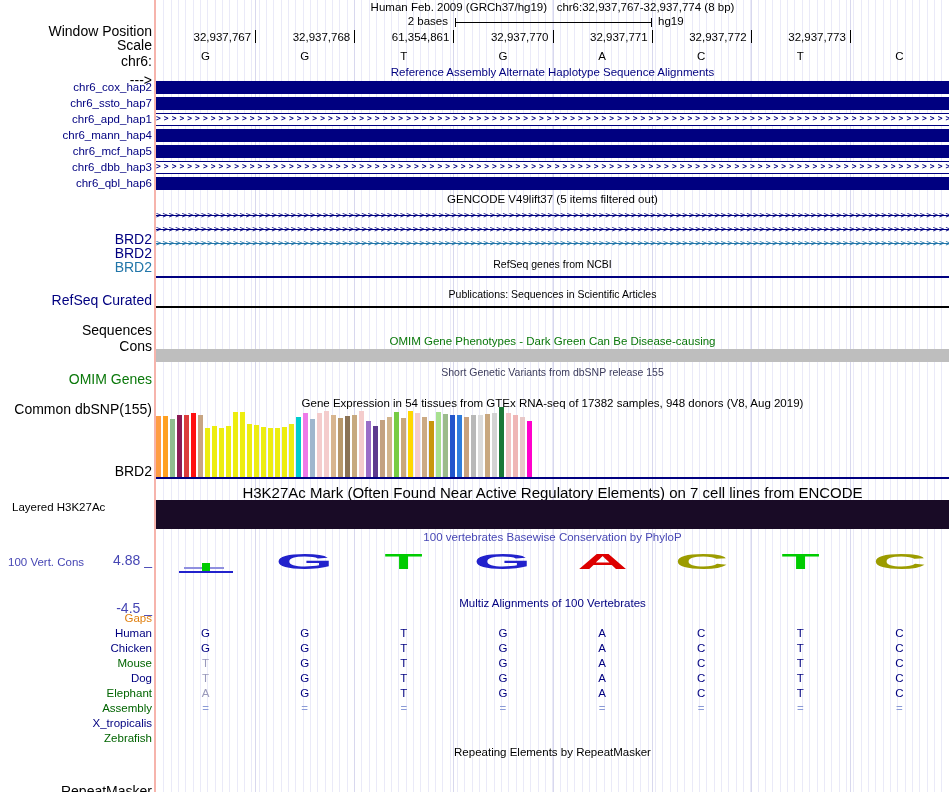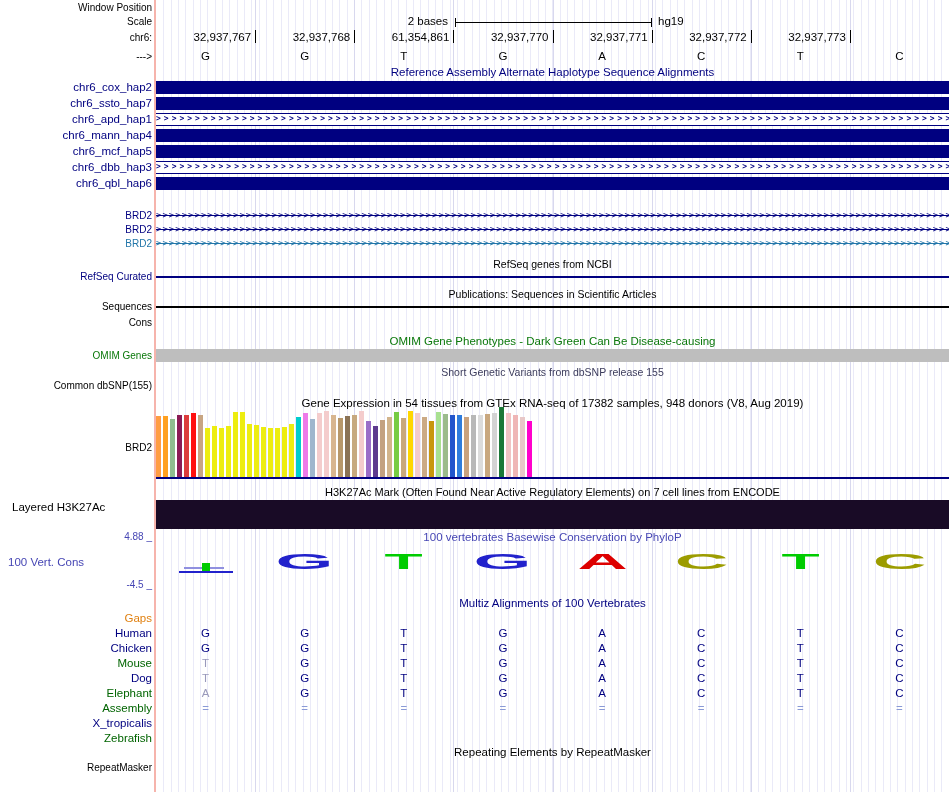--- a/index.html
+++ b/index.html
@@ -1,19 +1,19 @@
 <!DOCTYPE html>
 <html><head>
 <meta charset="utf-8">
 <style>
   html,body{margin:0;padding:0;background:#fff;}
   #browser{position:relative;width:950px;height:792px;background:#fff;overflow:hidden;
            font-family:"Liberation Sans",sans-serif;}
-  .lbl{position:absolute;left:0;width:152px;text-align:right;font-size:10px;color:#000;
-       white-space:nowrap;line-height:13px;}
+  .lbl{position:absolute;left:0;width:152px;text-align:right;font-size:14px;color:#000;
+       white-space:nowrap;line-height:13px;margin-top:24px;}
   .lbl-left{position:absolute;font-size:11.5px;color:#000;white-space:nowrap;line-height:13px;}
   .ttl{position:absolute;left:156px;width:793px;text-align:center;font-size:11.5px;color:#000;
        white-space:nowrap;line-height:13px;}
   .small{font-size:10.5px;}
   .navy{color:#000080}.green{color:#0A780A}.blue{color:#4646B4}
   .steel{color:#2276A9}.dkslate{color:#3C3C5C}
   .abs{position:absolute;}
   .ruler-line{position:absolute;border-top:1px solid #000;height:0;}
   .vtick{position:absolute;width:1px;background:#000;}
   .grayband{position:absolute;left:156px;width:793px;background:#BEBEBE;}
@@ -297,33 +297,35 @@
       <div class="abs" style="left: 592.062px; top: 702px; width: 20px; text-align: center; font: 11.5px / 13px &quot;Liberation Sans&quot;, sans-serif; color: rgb(138, 154, 214);">=</div>
       <div class="abs" style="left: 691.188px; top: 702px; width: 20px; text-align: center; font: 11.5px / 13px &quot;Liberation Sans&quot;, sans-serif; color: rgb(138, 154, 214);">=</div>
       <div class="abs" style="left: 790.312px; top: 702px; width: 20px; text-align: center; font: 11.5px / 13px &quot;Liberation Sans&quot;, sans-serif; color: rgb(138, 154, 214);">=</div>
       <div class="abs" style="left: 889.438px; top: 702px; width: 20px; text-align: center; font: 11.5px / 13px &quot;Liberation Sans&quot;, sans-serif; color: rgb(138, 154, 214);">=</div>
       <div class="abs" style="left: 0px; top: 717px; width: 152px; text-align: right; color: rgb(0, 0, 128); font: 11.5px / 13px &quot;Liberation Sans&quot;, sans-serif;">X_tropicalis</div>
       <div class="abs" style="left: 0px; top: 732px; width: 152px; text-align: right; color: rgb(0, 100, 0); font: 11.5px / 13px &quot;Liberation Sans&quot;, sans-serif;">Zebrafish</div>
     </div>
   <div class="pinkline"></div>
 
   <div class="lbl" style="top:1px">Window Position</div>
+  <div class="ttl" style="top:1px"><span>Human Feb. 2009 (GRCh37/hg19)</span>&nbsp;&nbsp;&nbsp;<span>chr6:32,937,767-32,937,774 (8 bp)</span></div>
 
   <div class="lbl" style="top:15px">Scale</div>
   <div class="lbl-left" style="top:15px;left:330px;width:118px;text-align:right">2 bases</div>
   <div class="ruler-line" style="left:455px;top:22px;width:197px"></div>
   <div class="vtick" style="left:455px;top:18px;height:9px"></div>
   <div class="vtick" style="left:651px;top:18px;height:9px"></div>
   <div class="lbl-left" style="top:15px;left:658px">hg19</div>
 
   <div class="lbl" style="top:31px">chr6:</div>
   <div class="lbl" style="top:50px">---&gt;</div>
 
   <div class="ttl navy" style="top:66px">Reference Assembly Alternate Haplotype Sequence Alignments</div>
 
+  <div class="ttl" style="top:193px">GENCODE V49lift37 (5 items filtered out)</div>
   <div class="lbl navy" style="top:209px">BRD2</div>
   <div class="lbl navy" style="top:223px">BRD2</div>
   <div class="lbl steel" style="top:237px">BRD2</div>
 
   <div class="ttl small" style="top:258px">RefSeq genes from NCBI</div>
   <div class="abs" style="left:156px;top:276px;width:793px;height:2px;background:#000080"></div>
   <div class="lbl navy" style="top:270px">RefSeq Curated</div>
 
   <div class="ttl small" style="top:288px">Publications: Sequences in Scientific Articles</div>
   <div class="abs" style="left:156px;top:306px;width:793px;height:1.5px;background:#000"></div>
@@ -334,21 +336,21 @@
   <div class="grayband" style="top:349px;height:13px"></div>
   <div class="lbl green" style="top:349px">OMIM Genes</div>
 
   <div class="ttl small dkslate" style="top:366px">Short Genetic Variants from dbSNP release 155</div>
   <div class="lbl" style="top:379px">Common dbSNP(155)</div>
 
   <div class="ttl" style="top:397px">Gene Expression in 54 tissues from GTEx RNA-seq of 17382 samples, 948 donors (V8, Aug 2019)</div>
   <div class="lbl" style="top:441px">BRD2</div>
   <div class="baseline" style="top:477px;height:2px"></div>
 
-  <div class="ttl" style="top:486px;font-size:11px">H3K27Ac Mark (Often Found Near Active Regulatory Elements) on 7 cell lines from ENCODE</div>
+  <div class="ttl" style="top:486px;font-size:15px">H3K27Ac Mark (Often Found Near Active Regulatory Elements) on 7 cell lines from ENCODE</div>
   <div class="darkband" style="top:500px;height:29px"></div>
   <div class="lbl-left" style="top:501px;left:12px">Layered H3K27Ac</div>
 
   <div class="lbl blue" style="top:530px">4.88 _</div>
   <div class="ttl blue" style="top:531px">100 vertebrates Basewise Conservation by PhyloP</div>
   <div class="lbl-left blue" style="top:556px;left:8px">100 Vert. Cons</div>
   <div class="lbl blue" style="top:578px">-4.5 _</div>
 
   <div class="ttl navy" style="top:597px">Multiz Alignments of 100 Vertebrates</div>
 

